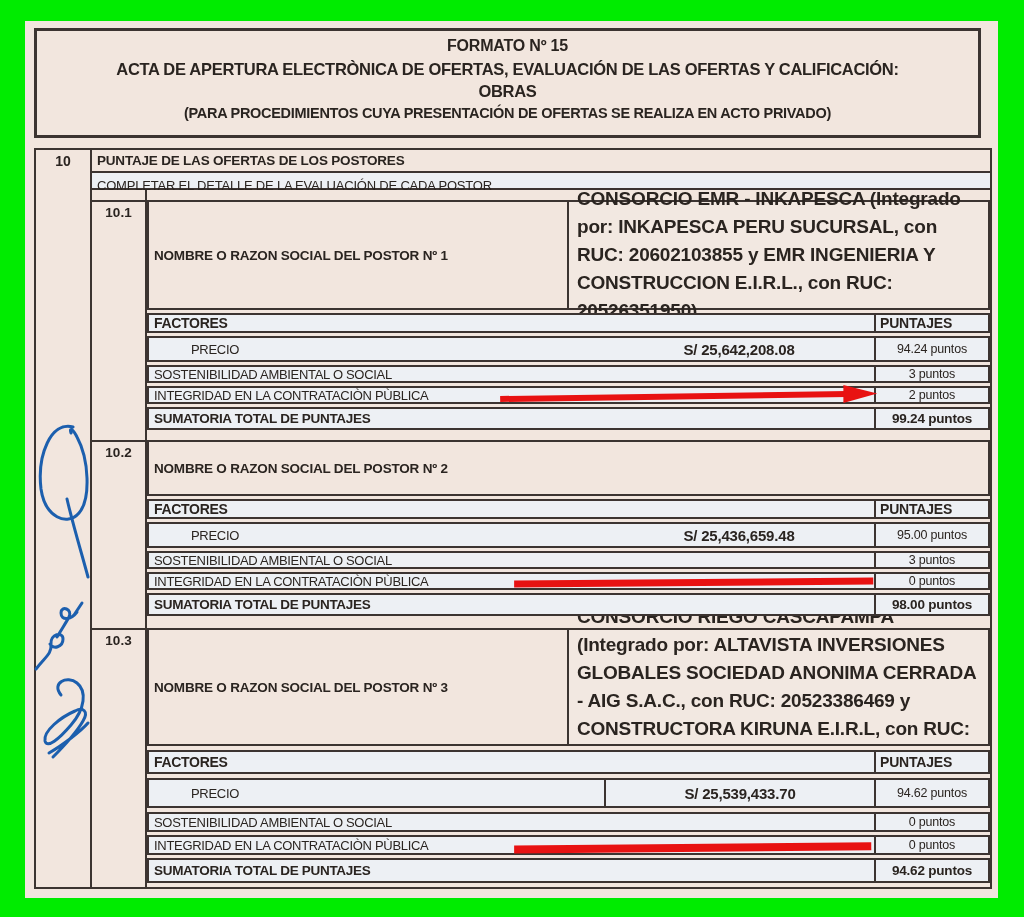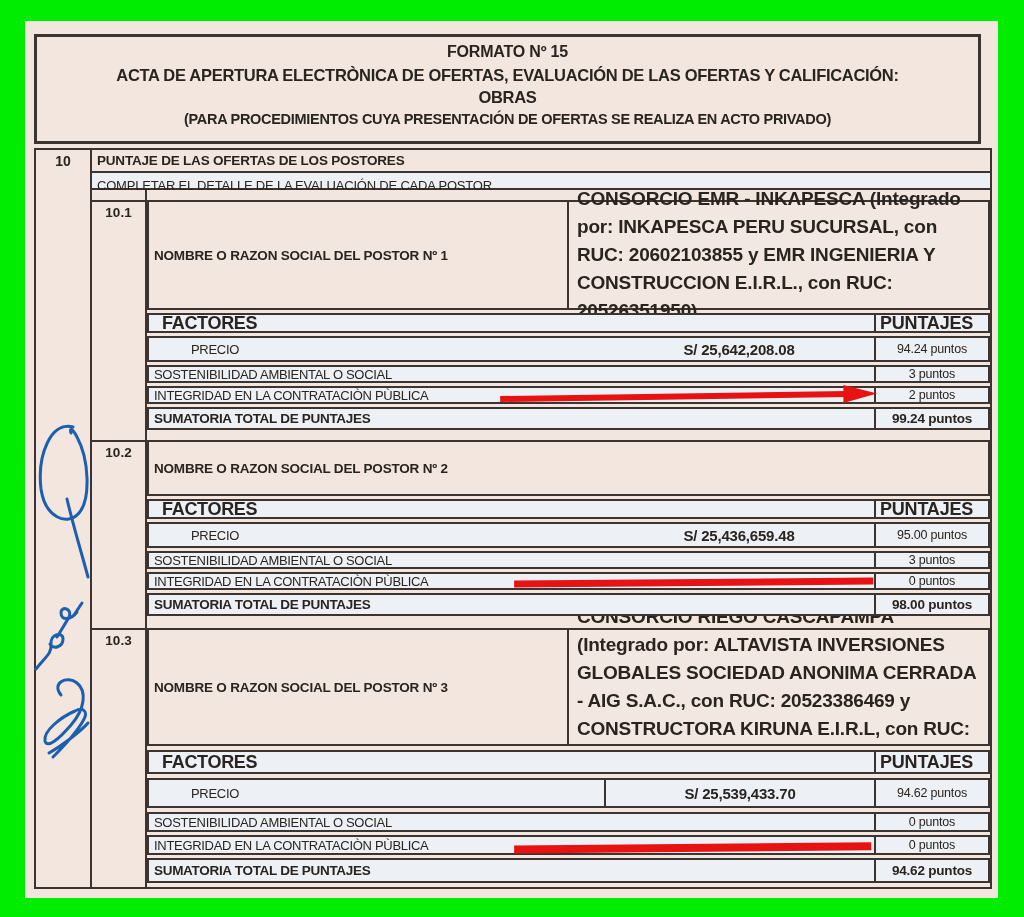--- a/index.html
+++ b/index.html
@@ -9,21 +9,21 @@
     font-family:"Liberation Sans", sans-serif;
     color:#2a2420;
     overflow:hidden;
   }
   .page{
     position:absolute;left:25px;top:21px;width:973px;height:877px;
     background:#f2e6de;
   }
   
   .header-box{
-    position:absolute;left:9px;top:13px;width:947px;height:110px;
+    position:absolute;left:9px;top:7px;width:947px;height:110px;
     border:3px solid #3c3431;text-align:center;box-sizing:border-box;
     background:#f2e6de;
   }
   .h-form{font-weight:bold;font-size:16px;margin-top:6px;letter-spacing:-0.2px;}
   .h-title{font-weight:bold;font-size:16.5px;line-height:1.35;margin-top:3px;padding:0 12px;letter-spacing:-0.3px;}
   .h-sub{font-weight:bold;font-size:14.5px;margin-top:2px;letter-spacing:-0.3px;}
   
   .main{
     position:absolute;left:9px;top:127px;width:958px;height:741px;
     border:2px solid #3c3431;box-sizing:border-box;display:flex;
@@ -82,21 +82,21 @@
   .fprice{
     flex:1;display:flex;align-items:center;justify-content:center;
     font-weight:bold;font-size:15px;letter-spacing:-0.2px;
   }
   .fprice.vline{border-left:2px solid #3c3431;box-sizing:border-box;}
   .fpts{
     width:114px;flex:none;border-left:2px solid #3c3431;box-sizing:border-box;
     display:flex;align-items:center;justify-content:center;font-size:12.5px;
     letter-spacing:-0.2px;
   }
-  .fhead{font-weight:bold;font-size:18px;margin-left:8px;}
+  .fhead{font-weight:bold;font-size:14px;}
   .fpts.fhead{justify-content:flex-start;padding-left:4px;}
   .fsum{font-weight:bold;font-size:13.5px;}
   
   .redmark{position:absolute;left:0;top:0;width:100%;height:100%;overflow:visible;pointer-events:none;}
   .pen{position:absolute;left:8px;top:398px;width:84px;height:368px;overflow:visible;pointer-events:none;}
 </style>
 </head>
 <body>
 
 <div class="page">

